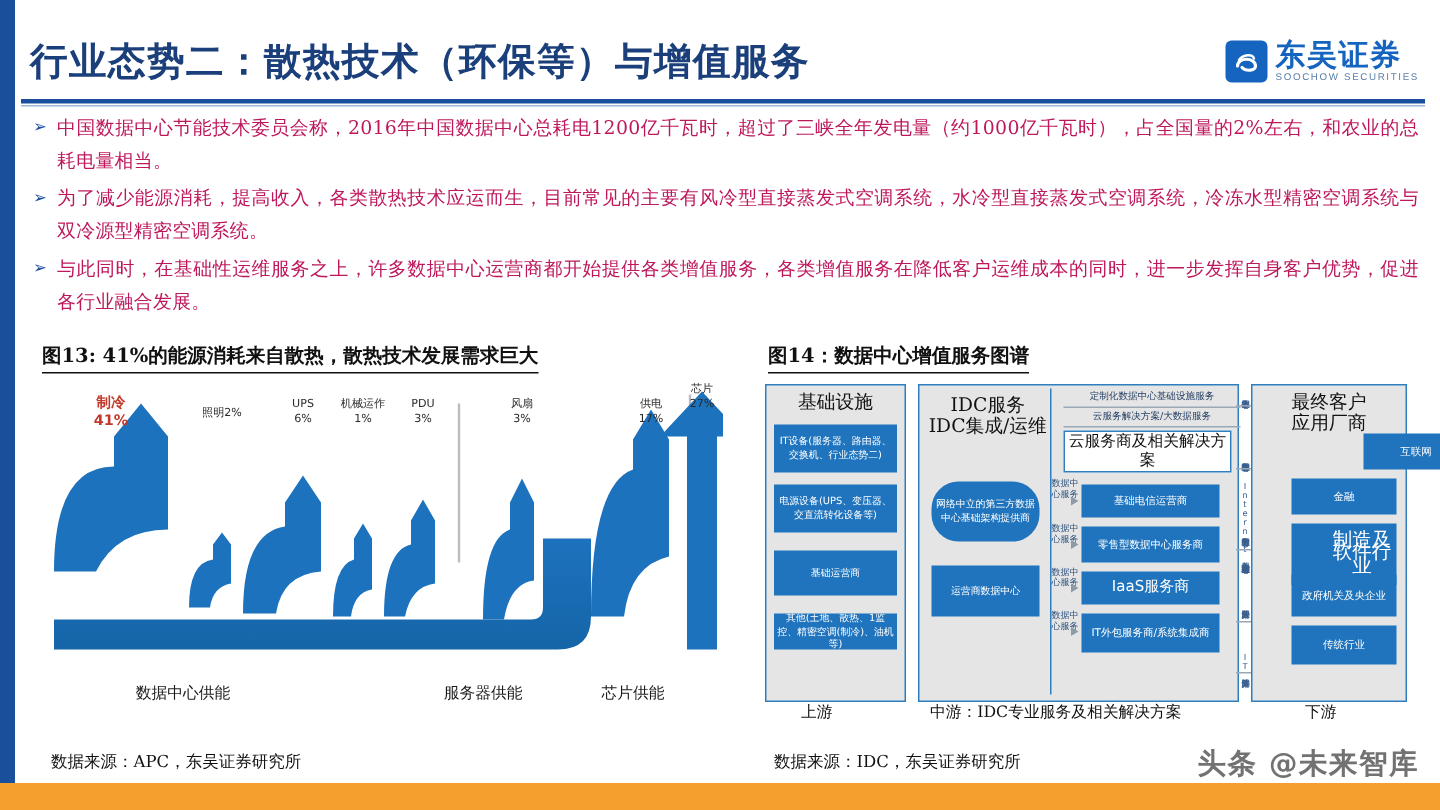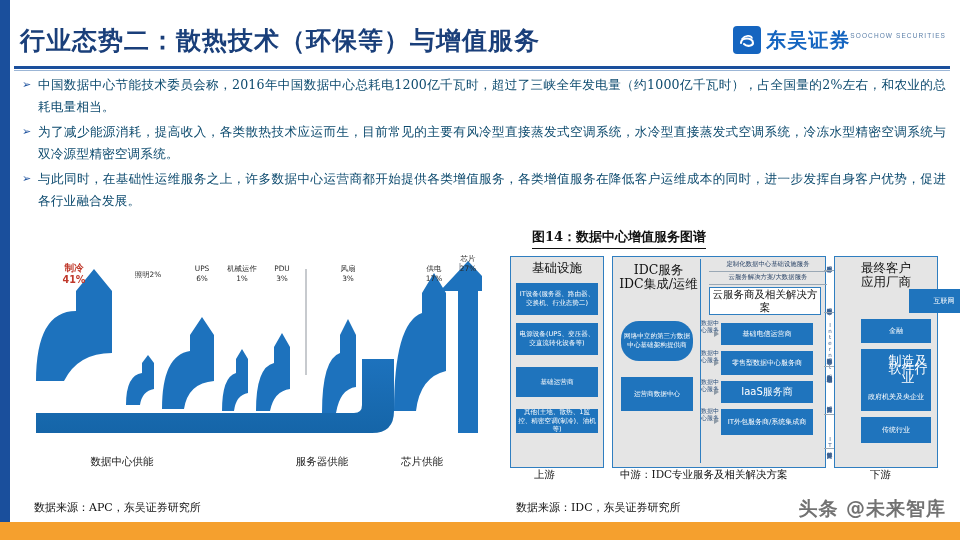--- a/index.html
+++ b/index.html
@@ -21,48 +21,48 @@
     font-family:"DejaVu Serif","Liberation Serif",serif;
     font-weight:bold;font-size:25px;color:#1a3f7a;letter-spacing:1px;
     white-space:nowrap;
   }
   #logo{position:absolute;right:4px;top:4px;display:flex;align-items:center;gap:5px;}
   #logo-mark{
     width:28px;height:28px;background:#1565c0;border-radius:4px;
     display:flex;align-items:center;justify-content:center;
     color:#fff;font-size:17px;font-weight:bold;font-style:italic;
   }
-  #logo-text{display:flex;flex-direction:row;line-height:1;}
+  #logo-text{display:flex;flex-direction:column;line-height:1;}
   #logo-cn{font-family:"DejaVu Sans",sans-serif;font-weight:bold;font-size:20px;color:#1565c0;letter-spacing:1px;}
   #logo-en{font-size:6.5px;color:#5b7fa8;letter-spacing:1.1px;margin-top:3px;}
   .rule{position:absolute;left:14px;top:66px;width:936px;height:3px;background:#1a4f9c;}
   .rule2{position:absolute;left:14px;top:70px;width:936px;height:1px;background:#9cb6d6;}
 
   
   #bullets{position:absolute;left:22px;top:74px;width:924px;}
   .bullet{display:flex;align-items:flex-start;margin-bottom:3px;}
   .bullet-mark{
     flex:0 0 auto;width:16px;color:#1a4f9c;font-size:11px;line-height:22px;
     font-family:"DejaVu Sans",sans-serif;
   }
   .bullet-text{
     font-family:"DejaVu Serif","Liberation Serif",serif;
-    font-size:12.6px;line-height:22px;color:#0c4a6e;text-align:justify;
+    font-size:12.6px;line-height:22px;color:#be185d;text-align:justify;
     letter-spacing:.2px;
   }
 
   
   .fig-title{
     position:absolute;
     font-family:"DejaVu Serif","Liberation Serif",serif;
     font-weight:bold;font-size:13px;color:#111;
     border-bottom:1.5px solid #111;padding-bottom:2px;white-space:nowrap;
   }
   #fig13-title{left:28px;top:228px;}
-  #fig14-title{left:532px;top:228px;}
+  #fig14-title{left:512px;top:228px;}
 
   
   #fig13{position:absolute;left:22px;top:255px;width:460px;height:230px;}
   #fig13 svg{display:block;}
   .flow-label{
     font-family:"DejaVu Sans",sans-serif;font-size:7.4px;fill:#2a2a2a;text-anchor:middle;
   }
   .flow-label-hl{
     font-family:"DejaVu Sans",sans-serif;font-size:9.6px;fill:#c0392b;font-weight:bold;text-anchor:middle;
   }
@@ -155,20 +155,21 @@
     <div class="bullet">
       <span class="bullet-mark">➢</span>
       <span class="bullet-text">为了减少能源消耗，提高收入，各类散热技术应运而生，目前常见的主要有风冷型直接蒸发式空调系统，水冷型直接蒸发式空调系统，冷冻水型精密空调系统与双冷源型精密空调系统。</span>
     </div>
     <div class="bullet">
       <span class="bullet-mark">➢</span>
       <span class="bullet-text">与此同时，在基础性运维服务之上，许多数据中心运营商都开始提供各类增值服务，各类增值服务在降低客户运维成本的同时，进一步发挥自身客户优势，促进各行业融合发展。</span>
     </div>
   </div>
 
+  <div class="fig-title" id="fig13-title">图13: 41%的能源消耗来自散热，散热技术发展需求巨大</div>
   <div class="fig-title" id="fig14-title">图14：数据中心增值服务图谱</div>
 
   <div id="fig13">
     <svg width="460" height="230" viewBox="0 0 460 230">
       <defs>
         <linearGradient id="gblue" x1="0" y1="0" x2="0" y2="1">
           <stop offset="0%" stop-color="#1d72bd"></stop>
           <stop offset="100%" stop-color="#1565a8"></stop>
         </linearGradient>
       </defs>

